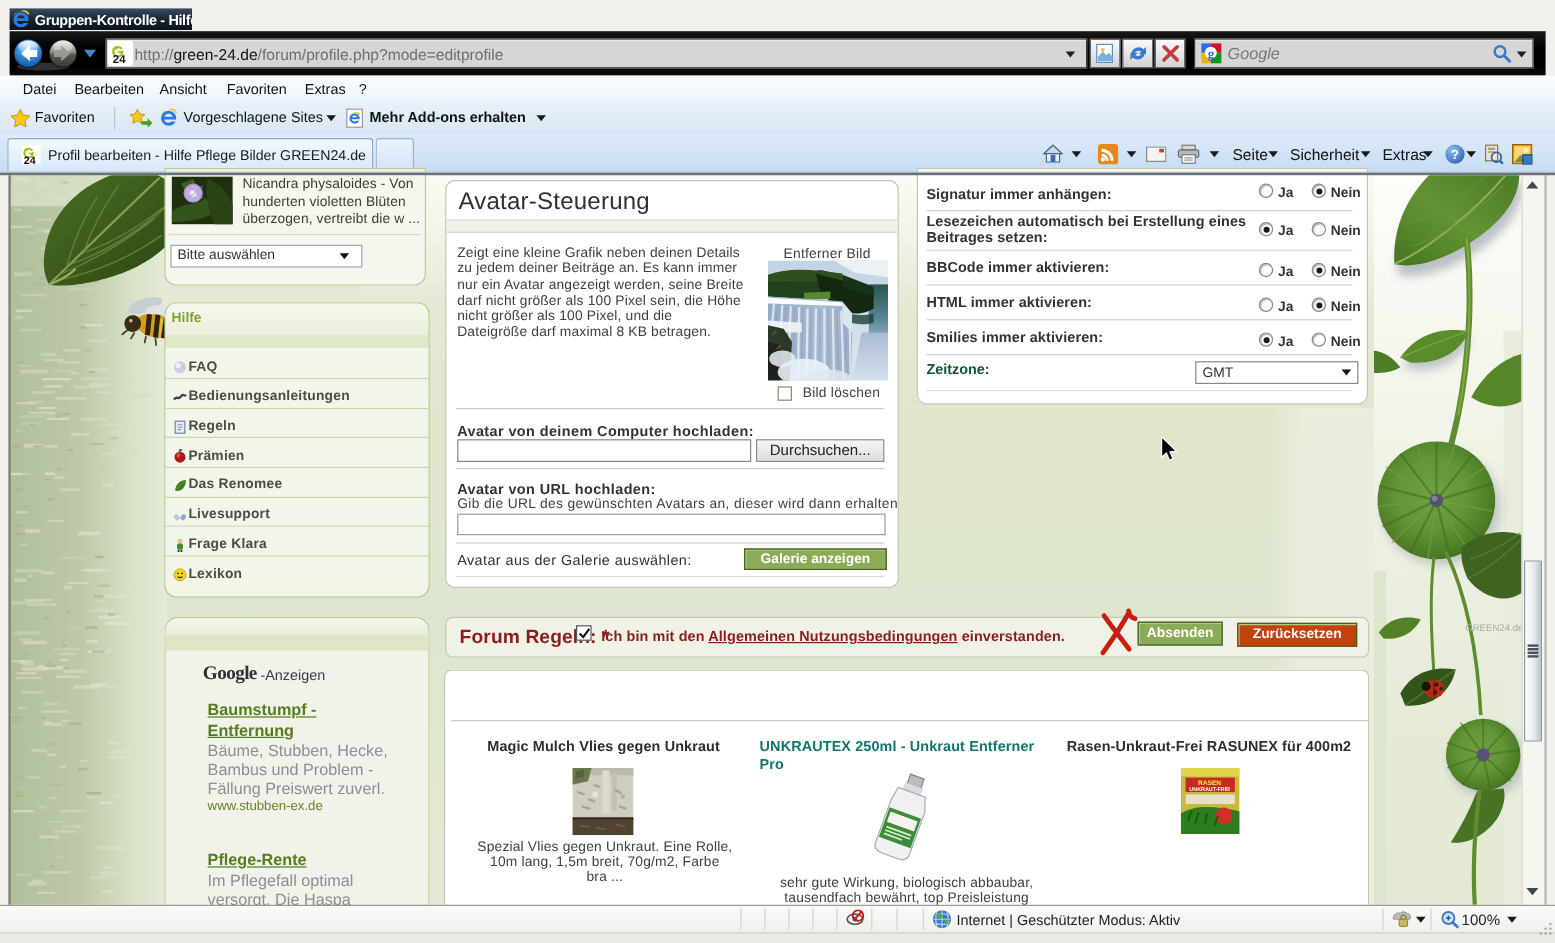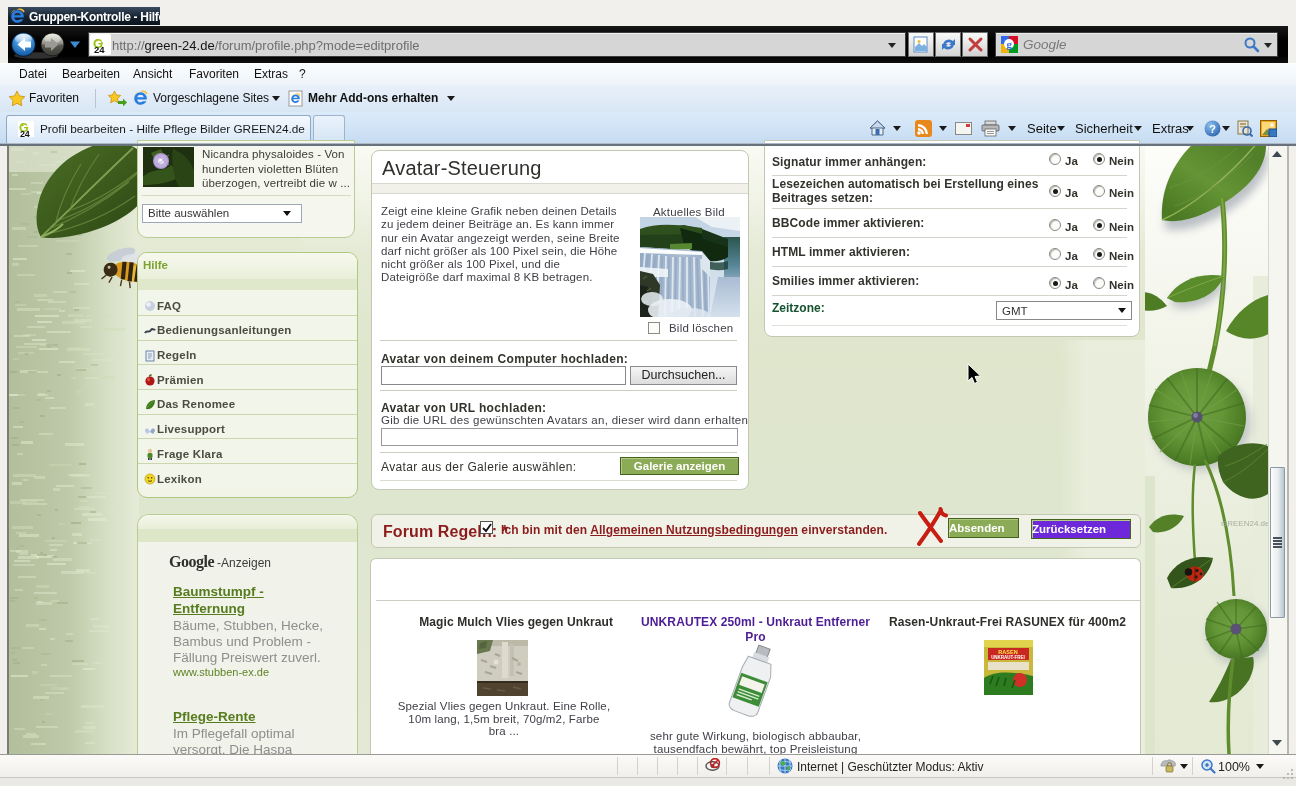--- a/index.html
+++ b/index.html
@@ -631,21 +631,21 @@
 <div class="a" style="left:173px;top:584px;font-size:13.5px;font-weight:bold;color:#567c1e;text-decoration:underline;line-height:16.6px">Baumstumpf -<br>Entfernung</div>
 <div class="a" style="left:173px;top:618px;font-size:13.5px;color:#8e8e8e;line-height:16.2px">Bäume, Stubben, Hecke,<br>Bambus und Problem -<br>Fällung Preiswert zuverl.</div>
 <div class="a" style="left:173px;top:666px;font-size:11px;color:#5e8424">www.stubben-ex.de</div>
 <div class="a" style="left:173px;top:709px;font-size:13.5px;font-weight:bold;color:#567c1e;text-decoration:underline">Pflege-Rente</div>
 <div class="a" style="left:173px;top:726px;font-size:13.5px;color:#8e8e8e;line-height:16.2px">Im Pflegefall optimal<br>versorgt. Die Haspa</div>
 
 <div class="a" style="left:371px;top:150px;width:378px;height:340px;background:#fff;border:1px solid #c2c8b2;border-radius:8px"></div>
 <div class="a" style="left:372px;top:183px;width:376px;height:11px;background:#f1f1ea;border-top:1px solid #d8d8d0;border-bottom:1px solid #d8d8d0"></div>
 <div class="a" style="left:382px;top:157px;font-size:20px;color:#30302c;letter-spacing:.2px">Avatar-Steuerung</div>
 <div class="a" style="left:381px;top:205px;width:250px;font-size:11.5px;line-height:13.3px;color:#3e3e46;letter-spacing:.15px;white-space:nowrap">Zeigt eine kleine Grafik neben deinen Details<br>zu jedem deiner Beiträge an. Es kann immer<br>nur ein Avatar angezeigt werden, seine Breite<br>darf nicht größer als 100 Pixel sein, die Höhe<br>nicht größer als 100 Pixel, und die<br>Dateigröße darf maximal 8 KB betragen.</div>
-<div class="a" style="left:653px;top:206px;font-size:11.5px;color:#3e3e46;letter-spacing:.2px">Aktuelles Bild</div>
+<div class="a" style="left:653px;top:206px;font-size:11.5px;color:#3e3e46;letter-spacing:.2px">Entferner Bild</div>
 <svg class="a" style="left:640px;top:217px" width="100" height="100" viewBox="0 0 100 100">
  <defs>
   <linearGradient id="sky" x1="0" y1="0" x2="0" y2="1">
           <stop offset="0" stop-color="#c2d3e4"></stop>
           <stop offset="1" stop-color="#dde8f0"></stop>
         </linearGradient>
   <linearGradient id="fal" x1="0" y1="0" x2="1" y2="0">
           <stop offset="0" stop-color="#94aac4"></stop>
           <stop offset="0.6" stop-color="#aabcd2"></stop>
           <stop offset="1" stop-color="#9cb0ca"></stop>
@@ -746,27 +746,27 @@
 <div class="a" style="left:371px;top:514px;width:770px;height:34px;background:#f0f1e7;border:1px solid #c2c8b2;border-radius:6px"></div>
 <div class="a" style="left:383px;top:523px;font-size:16px;font-weight:bold;color:#8c1c1c;letter-spacing:.1px">Forum Regeln: *</div>
 <div class="a" style="left:480px;top:521px;width:13px;height:13px;background:#fff;border:1px solid #555"></div>
 <svg class="a" style="left:481px;top:522px" width="12" height="12" viewBox="0 0 12 12">
       <path d="M2 6l3 3 5-7" stroke="#111" stroke-width="1.8" fill="none"></path>
     </svg>
 <div class="a" style="left:501px;top:523px;font-size:12px;font-weight:bold;color:#8c1c1c;letter-spacing:.1px">Ich bin mit den <span style="text-decoration:underline">Allgemeinen Nutzungsbedingungen</span> einverstanden.</div>
 <svg class="a" style="left:914px;top:505px" width="34" height="44" viewBox="0 0 34 44">
  <path d="M6 8 C 13 18 21 28 27 36 M27 5 C 21 16 13 28 5 39 M26.5 4 C 27 8 29 10 32 10.5" stroke="#c81e12" stroke-width="4" fill="none" stroke-linecap="round"></path>
 </svg>
-<div class="a" style="left:948px;top:518px;width:71px;height:20px;background:#8cab57;border:1px solid #44621c;box-shadow:inset 1px 1px 0 #b2ca84;font-size:11.5px;font-weight:bold;color:#fff;line-height:18px">Absenden</div>
-<div class="a" style="left:1031px;top:519px;width:100px;height:20px;background:#6d28d9;border:1px solid #44621c;box-shadow:inset 1px 1px 0 #b2ca84;text-align:left;font-size:11.5px;font-weight:bold;color:#fff;line-height:18px">Zurücksetzen</div>
+<div class="a" style="left:948px;top:518px;width:71px;height:20px;background:#8cab57;border:1px solid #44621c;box-shadow:inset 1px 1px 0 #b2ca84;text-align:center;font-size:11.5px;font-weight:bold;color:#fff;line-height:18px">Absenden</div>
+<div class="a" style="left:1031px;top:519px;width:100px;height:20px;background:#c2410c;border:1px solid #44621c;box-shadow:inset 1px 1px 0 #b2ca84;text-align:center;font-size:11.5px;font-weight:bold;color:#fff;line-height:18px">Zurücksetzen</div>
 
 <div class="a" style="left:370px;top:558px;width:771px;height:196px;background:#fff;border:1px solid #c2c8b2;border-bottom:none;border-radius:6px 6px 0 0"></div>
 <div class="a" style="left:376px;top:600px;width:764px;height:1px;background:#ccccc4"></div>
-<div class="a" style="left:393px;top:615px;width:220px;text-align:right;font-size:12px;font-weight:bold;color:#2e2e2a;letter-spacing:.1px">Magic Mulch Vlies gegen Unkraut</div>
-<div class="a" style="left:633px;top:615px;width:245px;text-align:center;font-size:12px;font-weight:bold;color:#4c1d95;line-height:15px;letter-spacing:.1px">UNKRAUTEX 250ml - Unkraut Entferner Pro</div>
+<div class="a" style="left:393px;top:615px;width:220px;text-align:center;font-size:12px;font-weight:bold;color:#2e2e2a;letter-spacing:.1px">Magic Mulch Vlies gegen Unkraut</div>
+<div class="a" style="left:633px;top:615px;width:245px;text-align:left;font-size:12px;font-weight:bold;color:#0f766e;line-height:15px;letter-spacing:.1px">UNKRAUTEX 250ml - Unkraut Entferner Pro</div>
 <div class="a" style="left:880px;top:615px;width:255px;text-align:center;font-size:12px;font-weight:bold;color:#2e2e2a;letter-spacing:.1px">Rasen-Unkraut-Frei RASUNEX für 400m2</div>
 
 <svg class="a" style="left:477px;top:640px" width="51" height="56" viewBox="0 0 51 56">
  <rect width="51" height="56" fill="#cfccc0"></rect>
  <rect x="0" y="0" width="51" height="6" fill="#bdb9a9"></rect>
  <path d="M0 0 L 16 0 L 13 11 L 0 14 Z" fill="#6a7850"></path>
  <path d="M3 3 L 10 1 L 9 8 L 2 9 Z" fill="#55643c"></path>
  <rect x="25" y="2" width="6" height="36" fill="#dedacd"></rect>
  <rect x="33" y="4" width="4" height="32" fill="#c4c0b2"></rect>
  <path d="M4 20 l6 2 M13 26 l6 2 M35 18 l6 3 M8 32 l7 2 M39 32 l6 2 M18 14 l5 2" stroke="#aaa695" stroke-width="2"></path>

